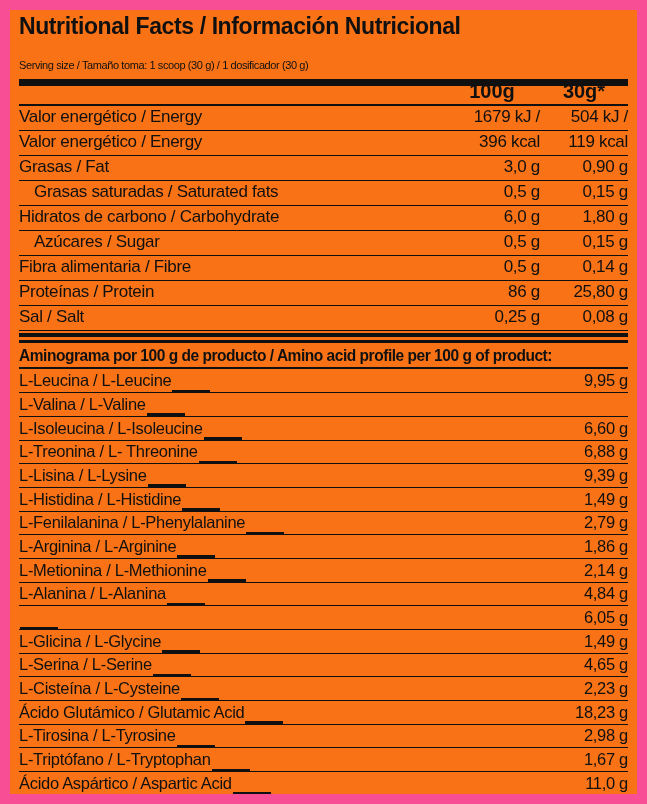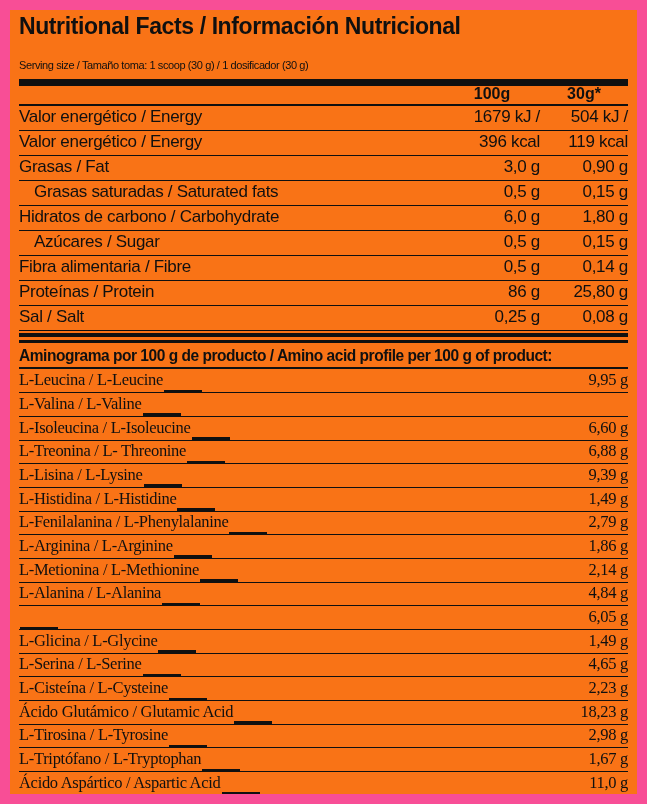--- a/index.html
+++ b/index.html
@@ -25,21 +25,21 @@
     font-size:23px;font-weight:700;letter-spacing:-0.4px;line-height:1.15;
     white-space:nowrap;
   }
   .serving{
     font-size:11px;letter-spacing:-0.4px;margin-top:20px;white-space:nowrap;
   }
   .thick-bar{height:7px;background:var(--ink);margin-top:8px;}
   .col-header{
     display:flex;justify-content:flex-end;align-items:flex-end;
     height:20px;border-bottom:2.5px solid var(--ink);
-    font-weight:700;font-size:16px;padding-bottom:1px;
+    font-weight:700;font-size:20px;padding-bottom:1px;
   }
   .col-h100{width:96px;text-align:center;}
   .col-h30{width:88px;text-align:center;}
   .nrow{
     display:flex;align-items:center;
     height:25px;border-bottom:1.5px solid var(--ink);
     font-size:17px;letter-spacing:-0.3px;padding-bottom:2px;
   }
   .nrow .nlabel{flex:1;white-space:nowrap;}
   .nrow.indent .nlabel{padding-left:15px;}
@@ -54,21 +54,21 @@
     border-bottom:2.5px solid var(--ink);
     padding:3px 0 2px 0;overflow:hidden;white-space:nowrap;
   }
   .amino-heading{
     display:inline-block;font-weight:700;font-size:16.5px;letter-spacing:-0.5px;
     transform:scaleX(0.94);transform-origin:0 50%;white-space:nowrap;
   }
   .arow{
     display:flex;align-items:flex-end;
     height:23.7px;border-bottom:1.5px solid var(--ink);
-    font-size:16.5px;letter-spacing:-0.3px;padding-bottom:2px;font-family:Liberation Serif, serif;
+    font-size:16.5px;letter-spacing:-0.3px;padding-bottom:2px;
   }
   .alabel{white-space:nowrap;}
   .useg{width:38px;height:2.5px;background:var(--ink);align-self:flex-end;margin:0 0 -2px 1px;}
   .aval{flex:1;text-align:right;white-space:nowrap;}
 </style>
 </head>
 <body>
 
 <div class="frame">
   <div class="inner">

